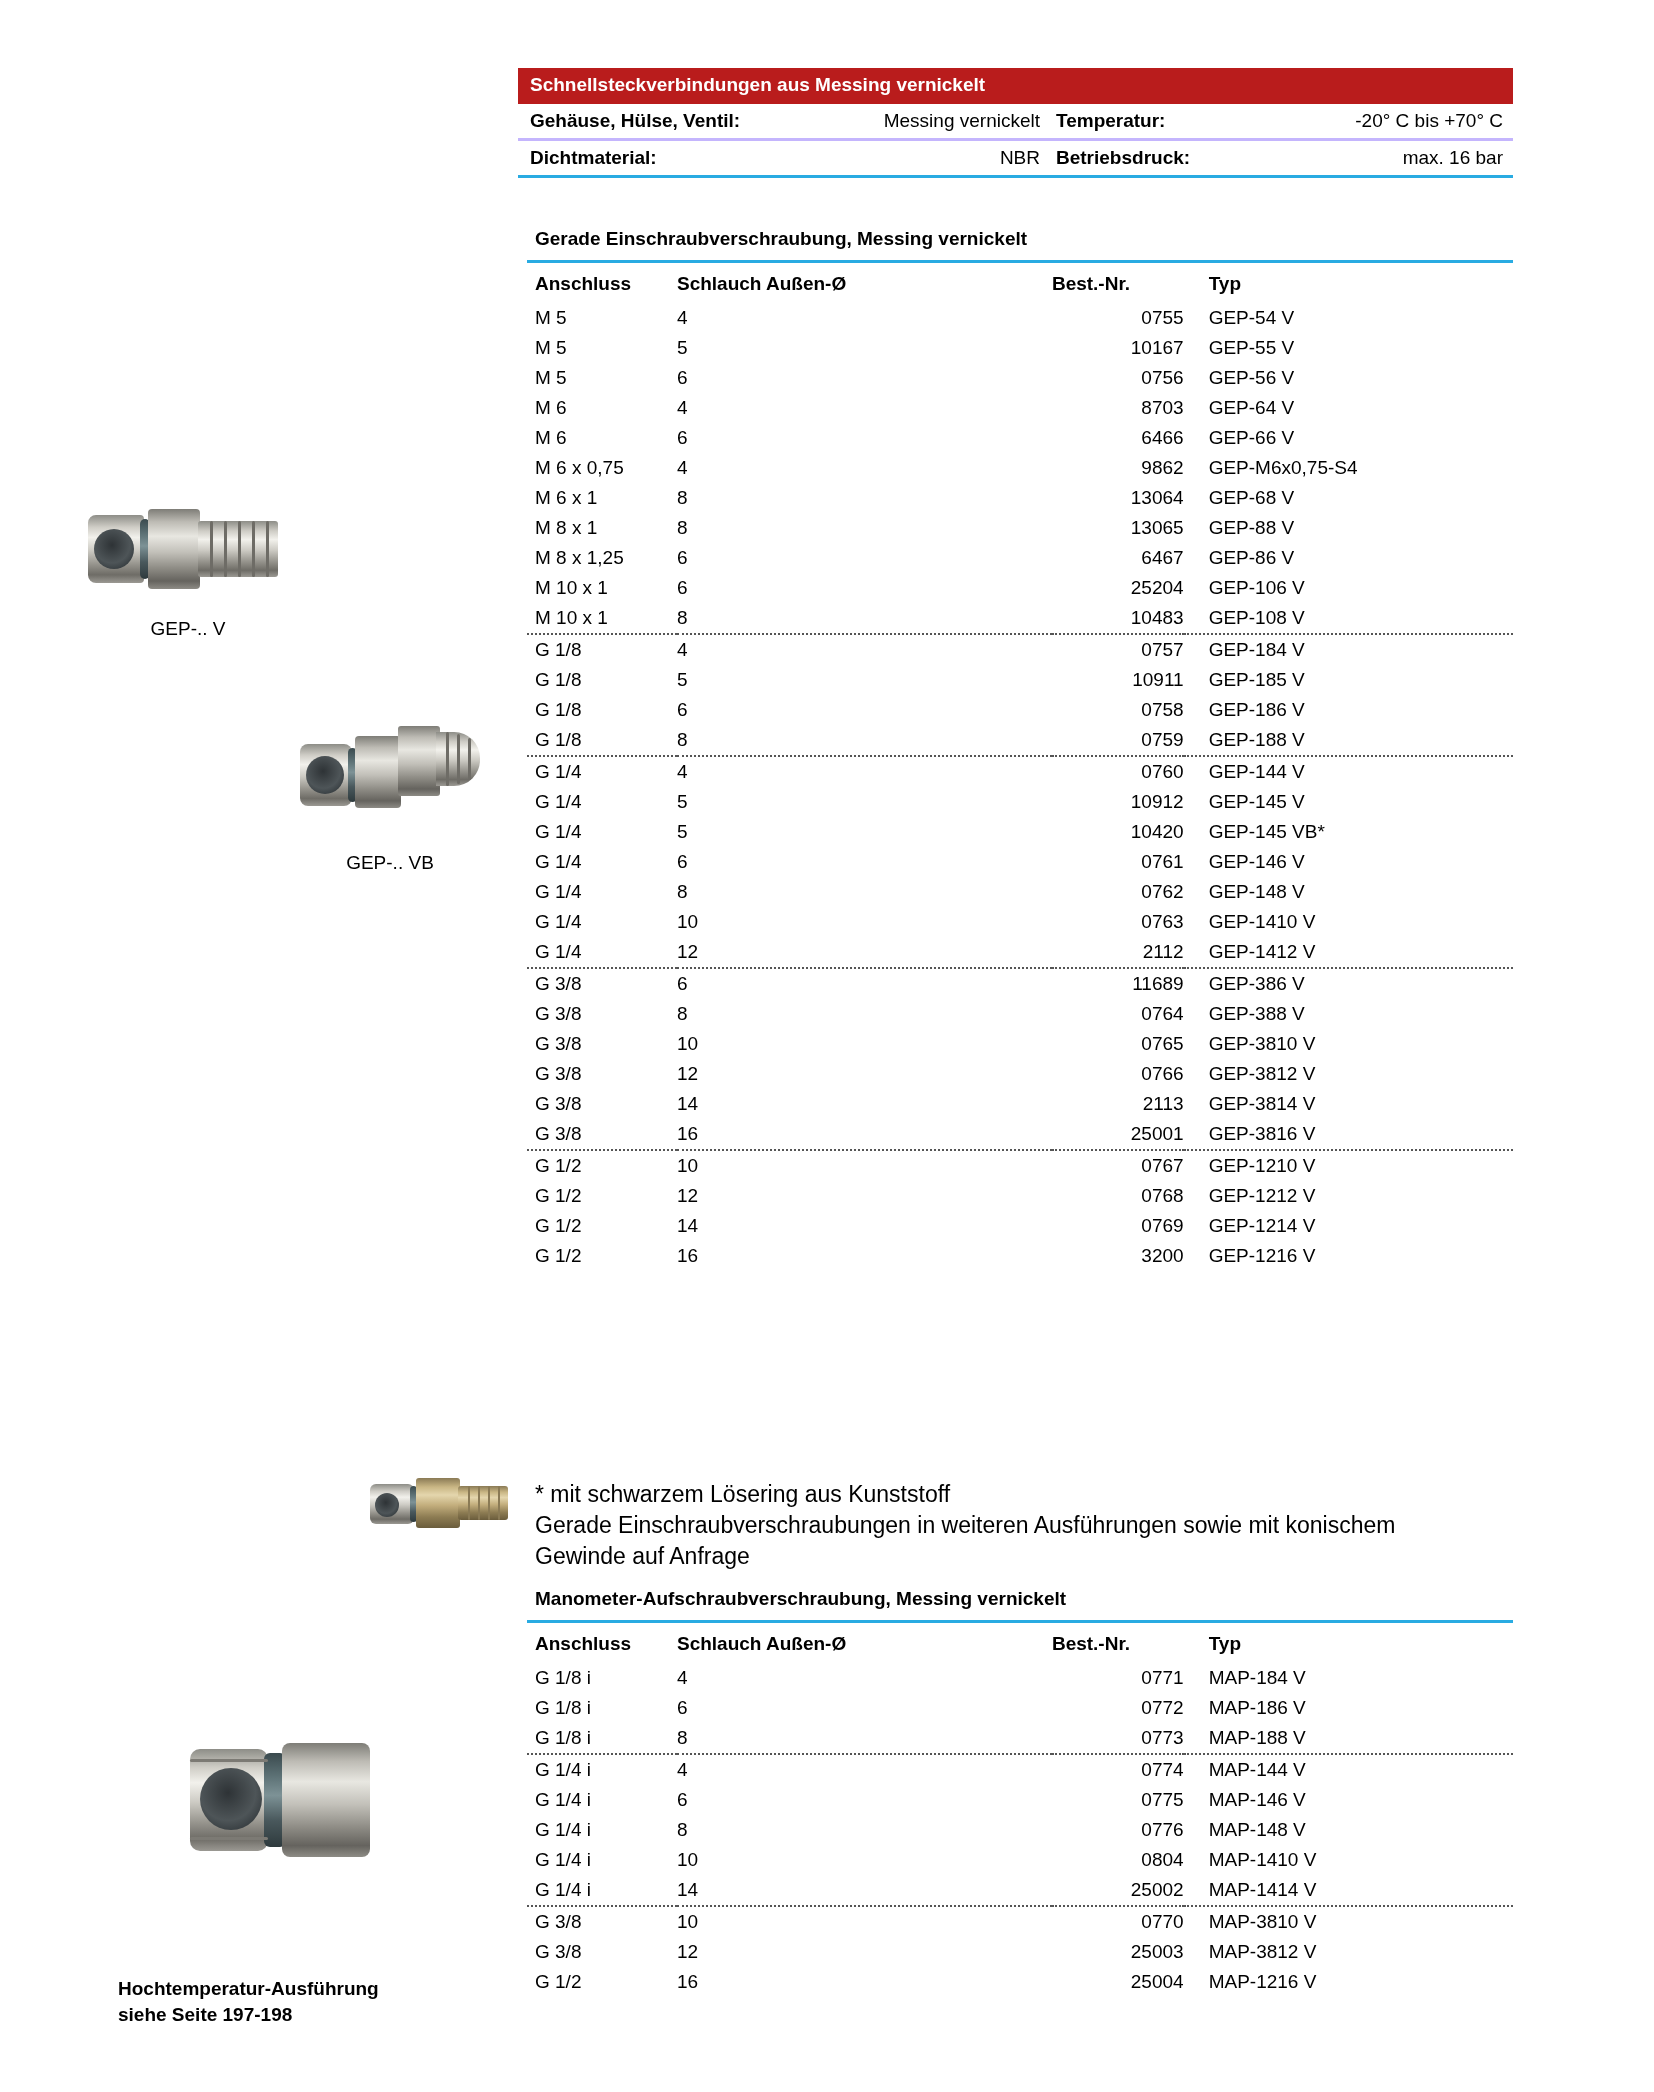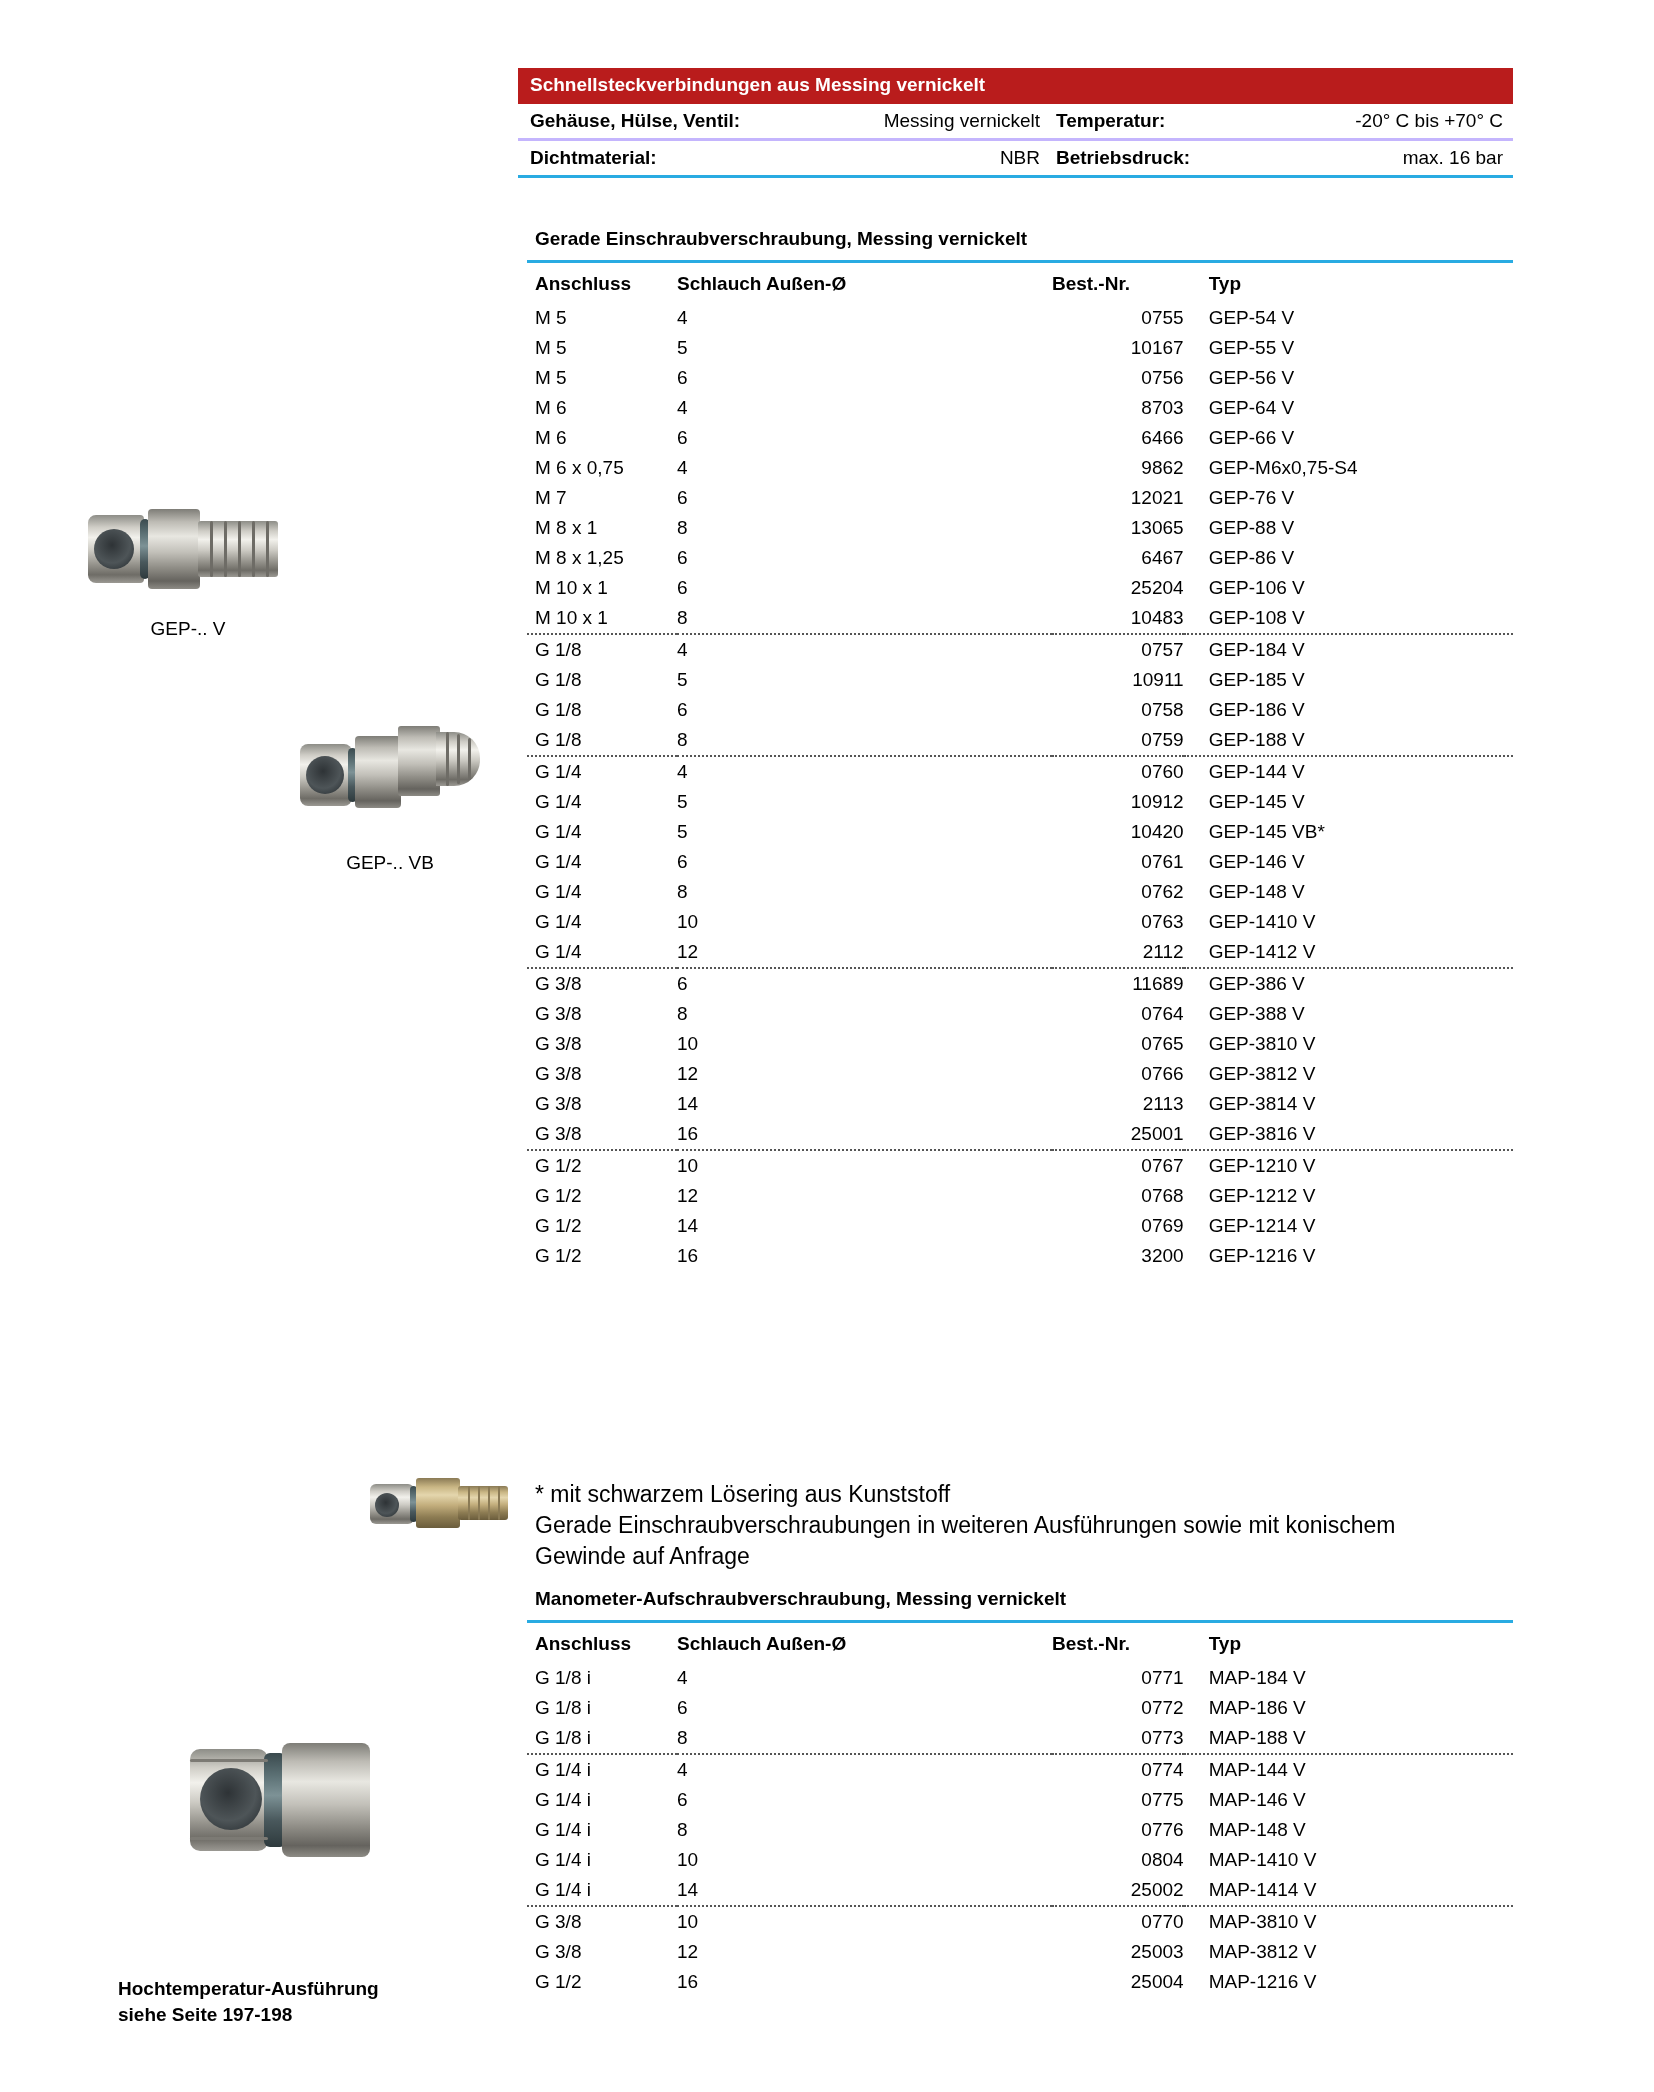--- a/index.html
+++ b/index.html
@@ -202,24 +202,24 @@
         <td class="col-best">6466</td>
         <td class="col-typ">GEP-66 V</td>
       </tr>
       <tr>
         <td class="col-anschluss">M 6 x 0,75</td>
         <td class="col-dia">4</td>
         <td class="col-best">9862</td>
         <td class="col-typ">GEP-M6x0,75-S4</td>
       </tr>
       <tr>
-        <td class="col-anschluss">M 7</td>
-        <td class="col-dia">6</td>
-        <td class="col-best">12021</td>
-        <td class="col-typ">GEP-76 V</td>
+        <td class="col-anschluss">M 6 x 1</td>
+        <td class="col-dia">8</td>
+        <td class="col-best">13064</td>
+        <td class="col-typ">GEP-68 V</td>
       </tr>
       <tr>
         <td class="col-anschluss">M 8 x 1</td>
         <td class="col-dia">8</td>
         <td class="col-best">13065</td>
         <td class="col-typ">GEP-88 V</td>
       </tr>
       <tr>
         <td class="col-anschluss">M 8 x 1,25</td>
         <td class="col-dia">6</td>

